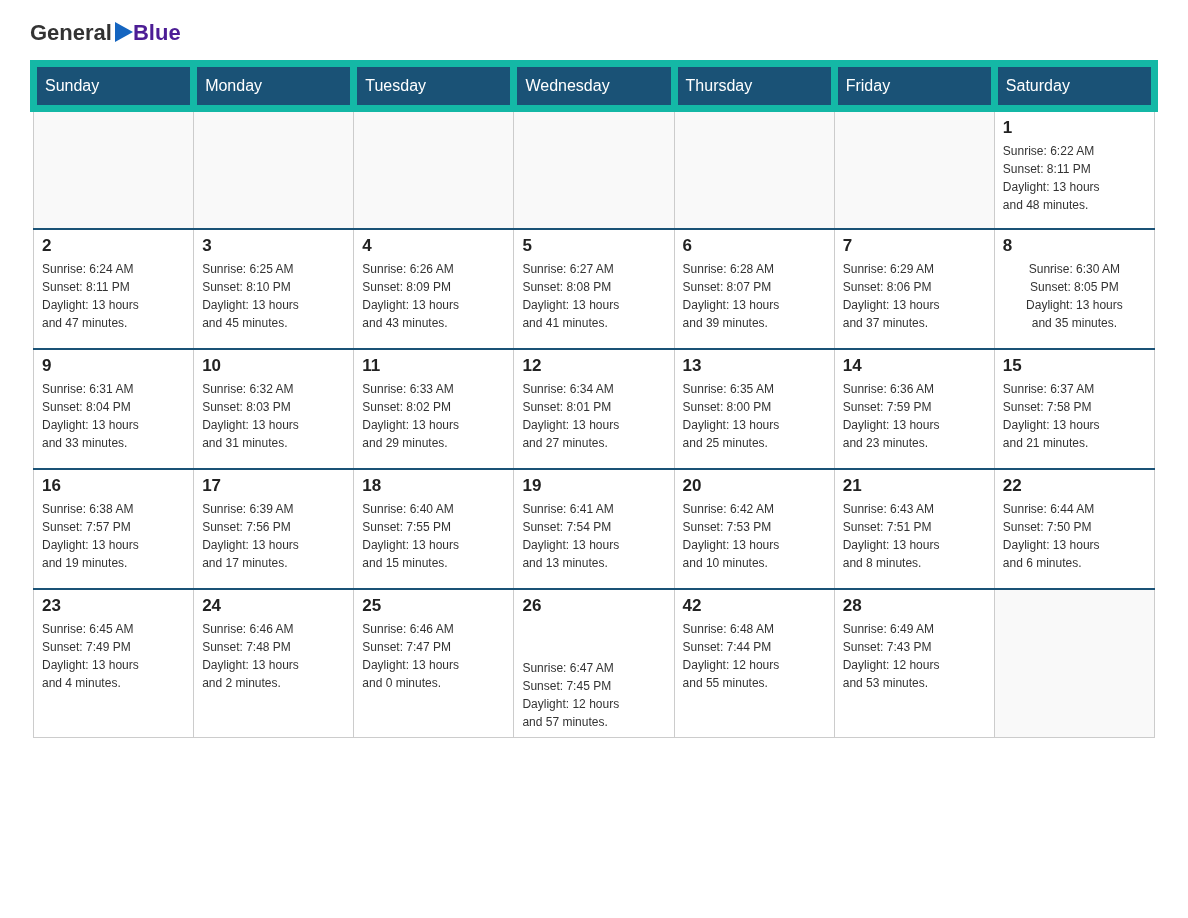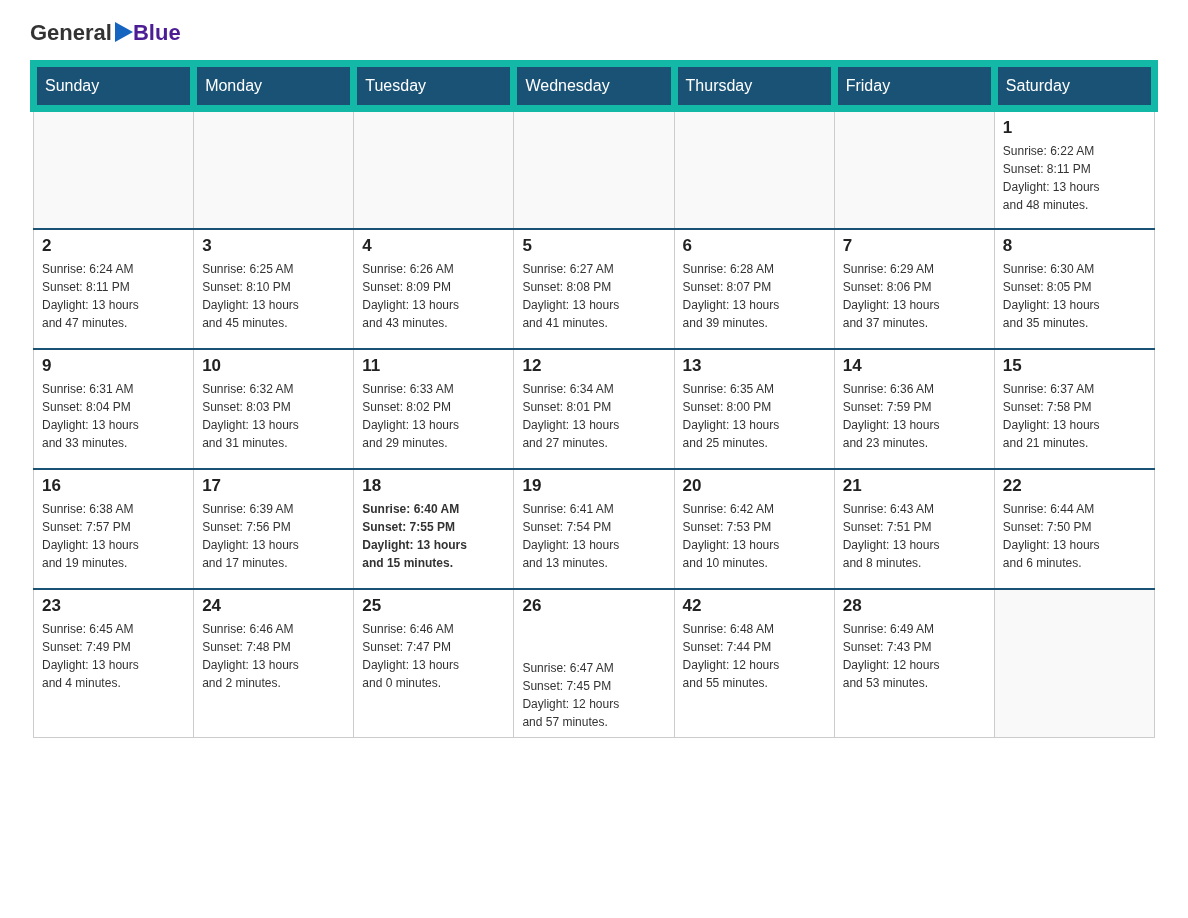--- a/index.html
+++ b/index.html
@@ -171,21 +171,21 @@
         </td>
         <td>
           <div class="day-number">7</div>
           <div class="day-info" style="white-space: pre-line;">Sunrise: 6:29 AM
 Sunset: 8:06 PM
 Daylight: 13 hours
 and 37 minutes.</div>
         </td>
         <td>
           <div class="day-number">8</div>
-          <div class="day-info" style="white-space: pre-line;">Sunrise: 6:30 AM
+          <div class="day-info" style="white-space: pre-line; text-align: center;">Sunrise: 6:30 AM
 Sunset: 8:05 PM
 Daylight: 13 hours
 and 35 minutes.</div>
         </td>
       </tr>
       <tr class="week-row">
         <td>
           <div class="day-number">9</div>
           <div class="day-info" style="white-space: pre-line;">Sunrise: 6:31 AM
 Sunset: 8:04 PM
@@ -245,21 +245,21 @@
         </td>
         <td>
           <div class="day-number">17</div>
           <div class="day-info" style="white-space: pre-line;">Sunrise: 6:39 AM
 Sunset: 7:56 PM
 Daylight: 13 hours
 and 17 minutes.</div>
         </td>
         <td>
           <div class="day-number">18</div>
-          <div class="day-info" style="white-space: pre-line; font-weight: bold;">Sunrise: 6:40 AM
+          <div class="day-info" style="white-space: pre-line;">Sunrise: 6:40 AM
 Sunset: 7:55 PM
 Daylight: 13 hours
 and 15 minutes.</div>
         </td>
         <td>
           <div class="day-number">19</div>
           <div class="day-info" style="white-space: pre-line;">Sunrise: 6:41 AM
 Sunset: 7:54 PM
 Daylight: 13 hours
 and 13 minutes.</div>

